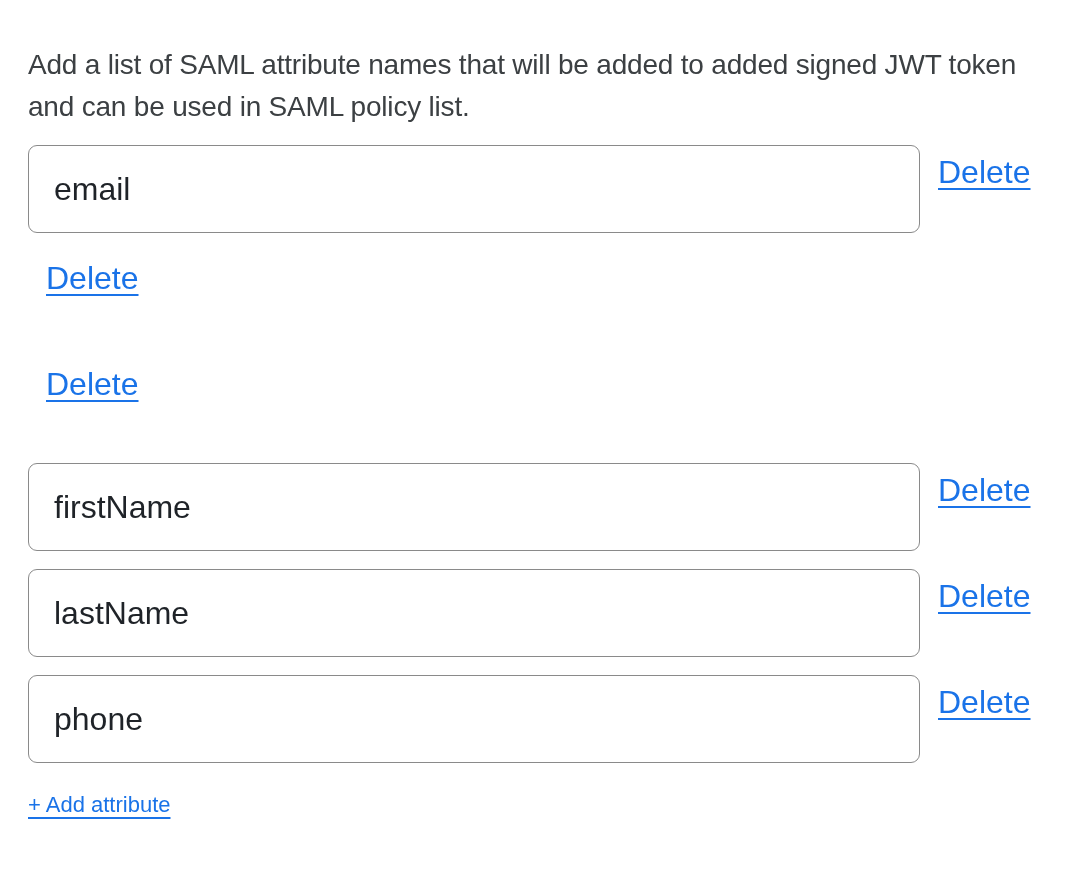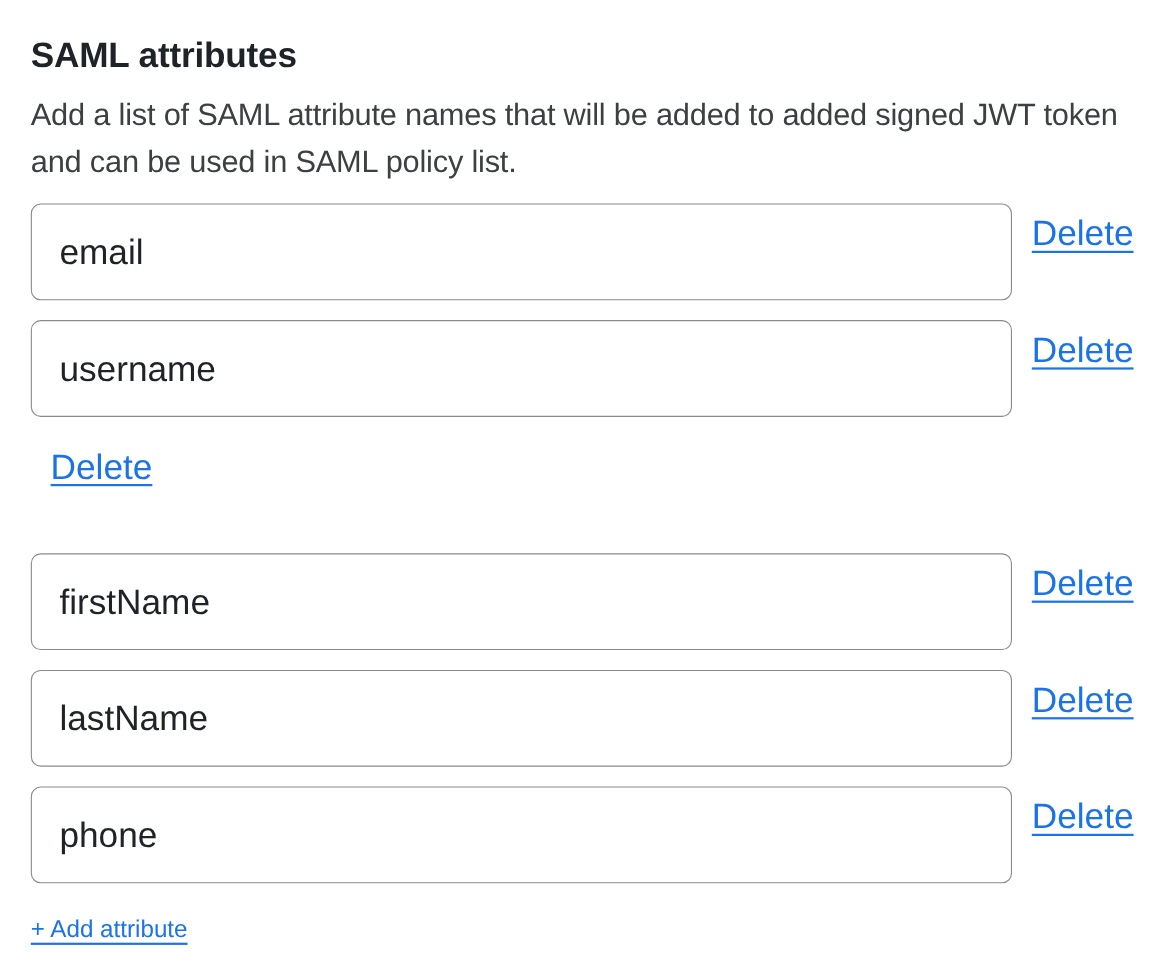--- a/index.html
+++ b/index.html
@@ -69,34 +69,32 @@
     text-decoration: underline;
     text-decoration-thickness: 2px;
     text-underline-offset: 5px;
     cursor: pointer;
   }
 </style>
 </head>
 <body>
 
 <div class="container">
-  <h2 class="page-title">SAML attributes</h2>
   <p class="section-description">
     <span>Add a list of SAML attribute names that will be added to added signed JWT token</span>
     <span>and can be used in SAML policy list.</span>
   </p>
 
   <div class="rows" id="rows">
   <div class="row">
     <input class="attr-input" type="text" value="email" style="">
     <a class="delete-link" href="#">Delete</a>
   </div>
 
   <div class="row">
-    <input class="attr-input" type="text" value="username" style="">
     <a class="delete-link" href="#">Delete</a>
   </div>
 
   <div class="row">
     <a class="delete-link" href="#">Delete</a>
   </div>
 
   <div class="row">
     <input class="attr-input" type="text" value="firstName" style="">
     <a class="delete-link" href="#">Delete</a>

